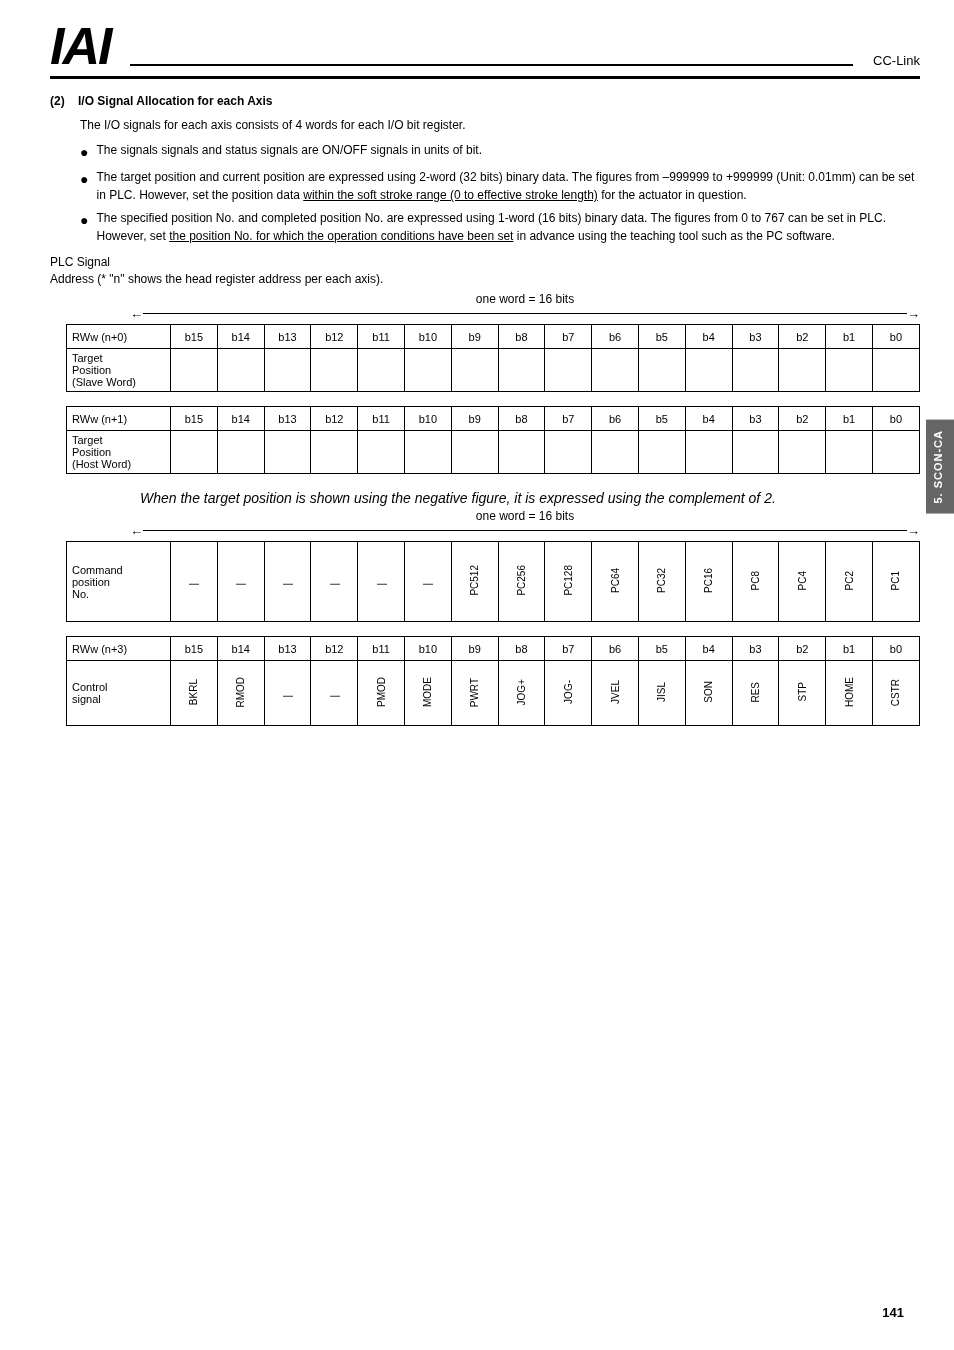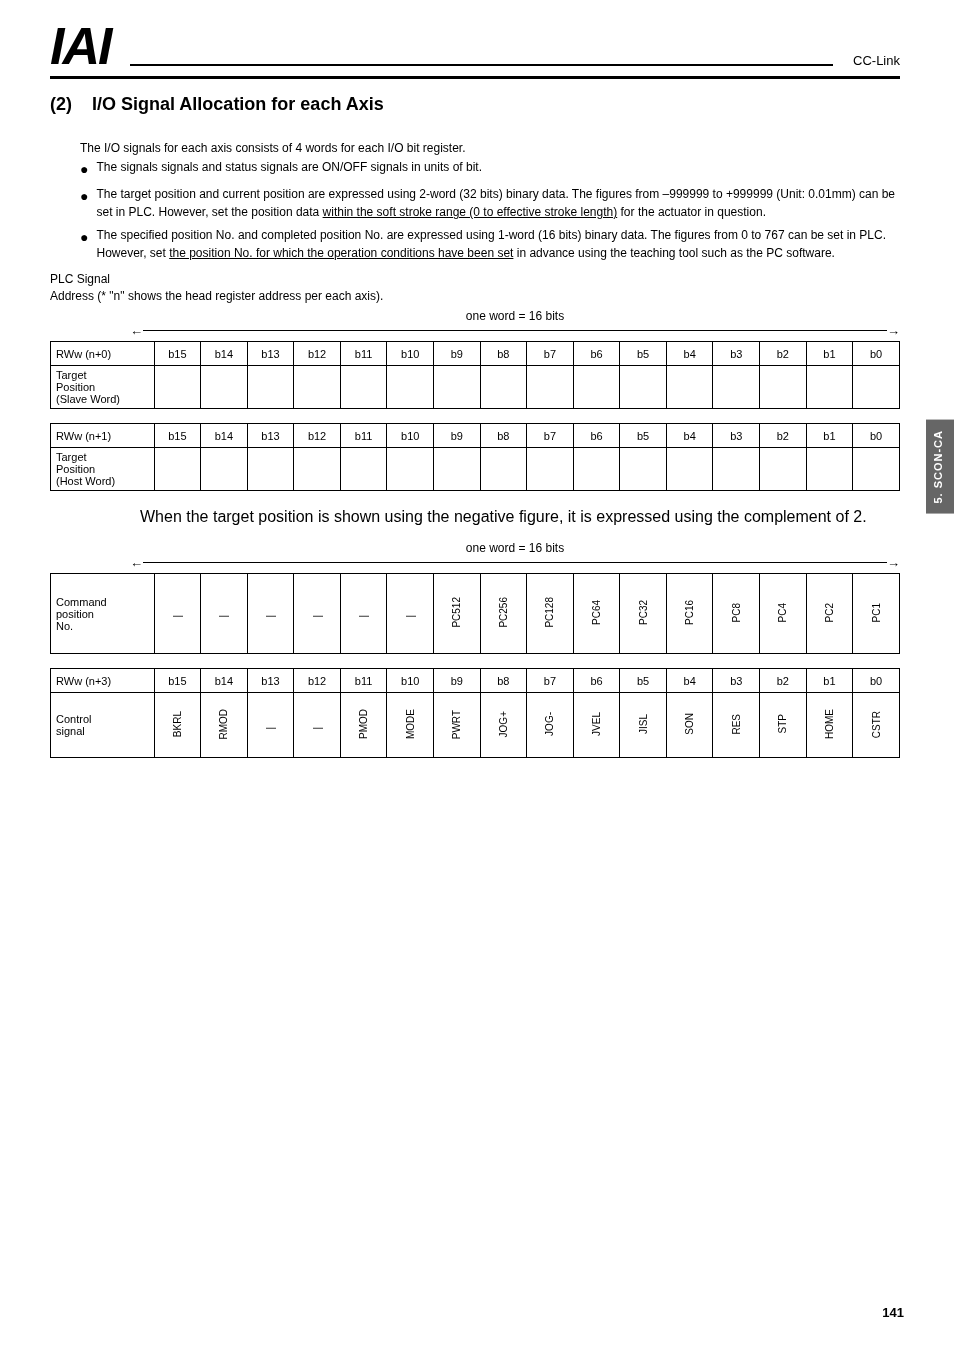--- a/index.html
+++ b/index.html
@@ -9,21 +9,21 @@
       font-size: 12px;
       color: #000;
       width: 954px;
       min-height: 1350px;
       position: relative;
     }
 
     .page {
       width: 954px;
       min-height: 1350px;
-      padding: 20px 54px 40px 50px;
+      padding: 20px 34px 40px 50px;
       position: relative;
     }
 
     
     .header {
       display: flex;
       align-items: flex-end;
       border-bottom: 3px solid #000;
       margin-bottom: 8px;
       padding-bottom: 4px;
@@ -74,28 +74,29 @@
       font-size: 13px;
       font-weight: bold;
     }
 
     
     .content {
       margin-top: 15px;
     }
 
     .section-title {
-      font-size: 18px;
+      font-size: 12px;
       font-weight: bold;
-      margin-bottom: 24px;
+      margin-bottom: 8px;
     }
 
     .body-text {
       font-size: 12px;
       line-height: 1.6;
+      margin-bottom: 6px;
     }
 
     .bullet-list {
       margin-left: 30px;
       margin-bottom: 8px;
     }
 
     .bullet-item {
       display: flex;
       align-items: flex-start;
@@ -155,39 +156,40 @@
     }
 
     .rotated-text {
       writing-mode: vertical-rl;
       transform: rotate(180deg);
       font-size: 10px;
       white-space: nowrap;
     }
 
     .complement-note {
-      font-size: 16px;
+      font-size: 14px;
       margin-left: 90px;
-      margin-bottom: 12px;
       line-height: 1.5;
+      font-style: italic;
     }
 
     .plc-output-label {
       font-size: 12px;
       margin-bottom: 3px;
       margin-top: 10px;
     }
 
     .address-note {
       font-size: 12px;
       margin-bottom: 6px;
     }
 
     .table-wrapper {
       margin-bottom: 14px;
+      margin-left: 16px;
     }
   </style>
 </head>
 <body>
 
 <div class="page">
 
   <div class="header">
     <div class="logo">IAI</div>
     <div class="header-line"></div>

